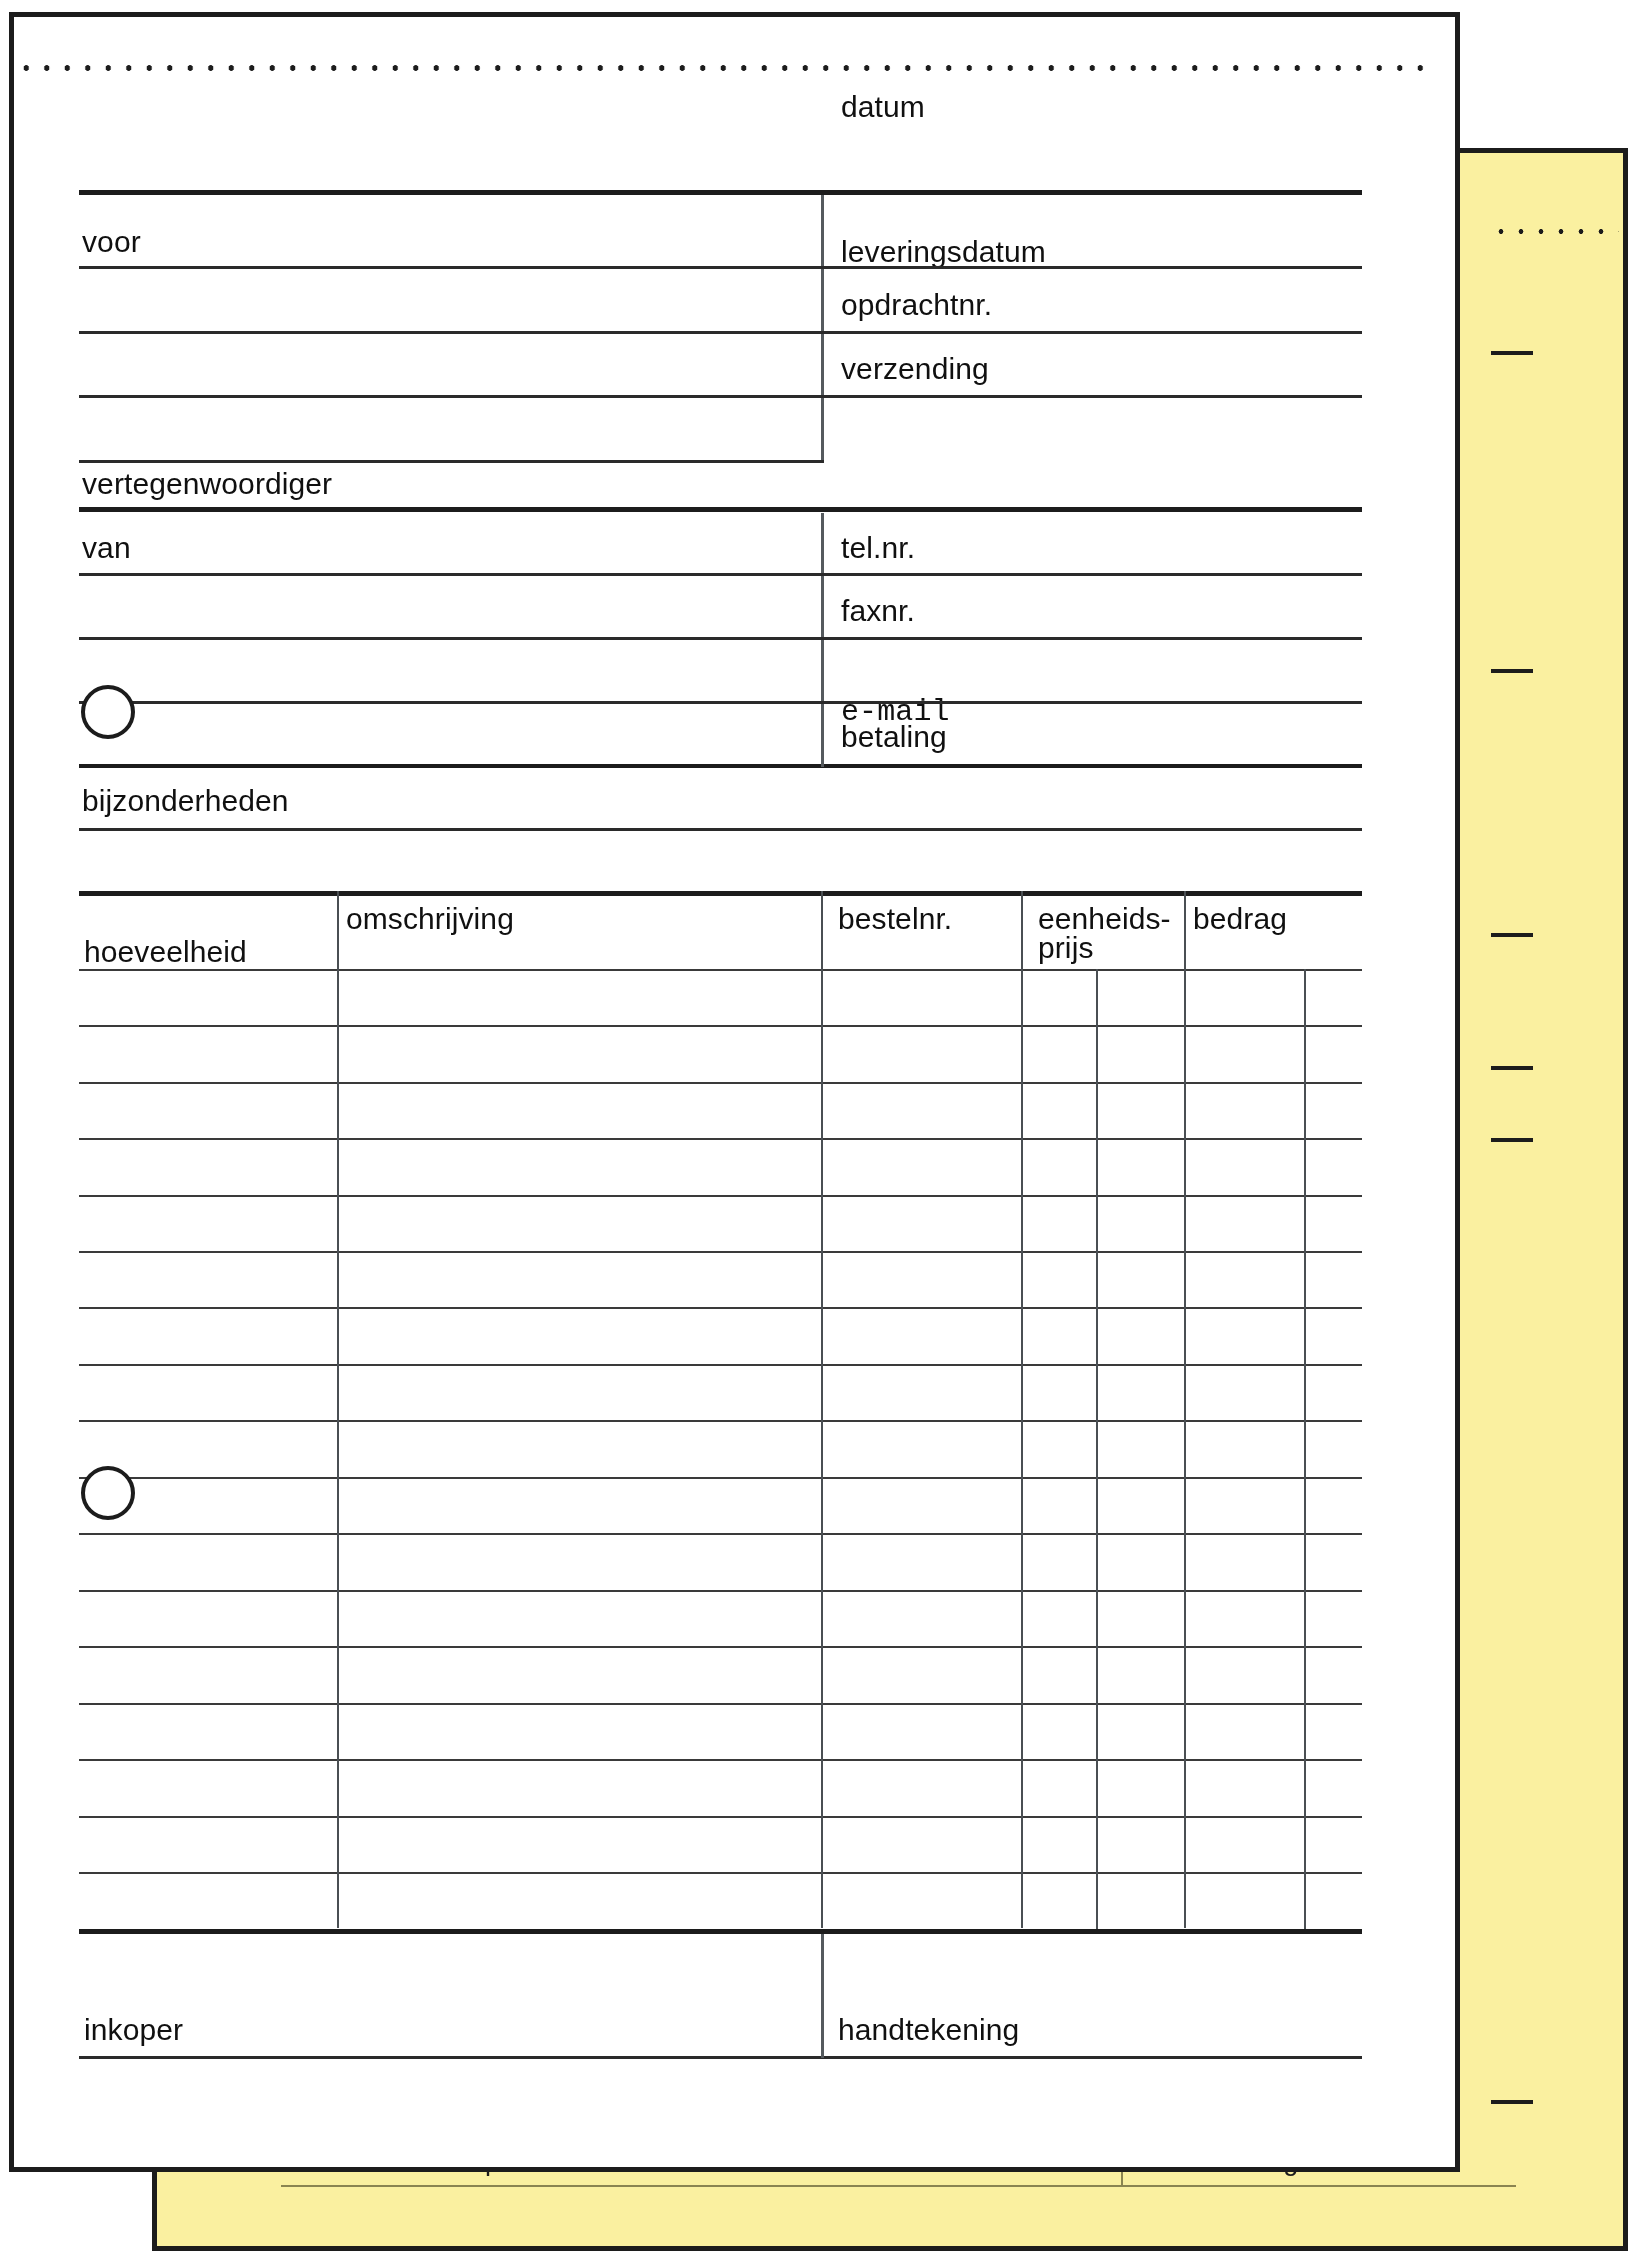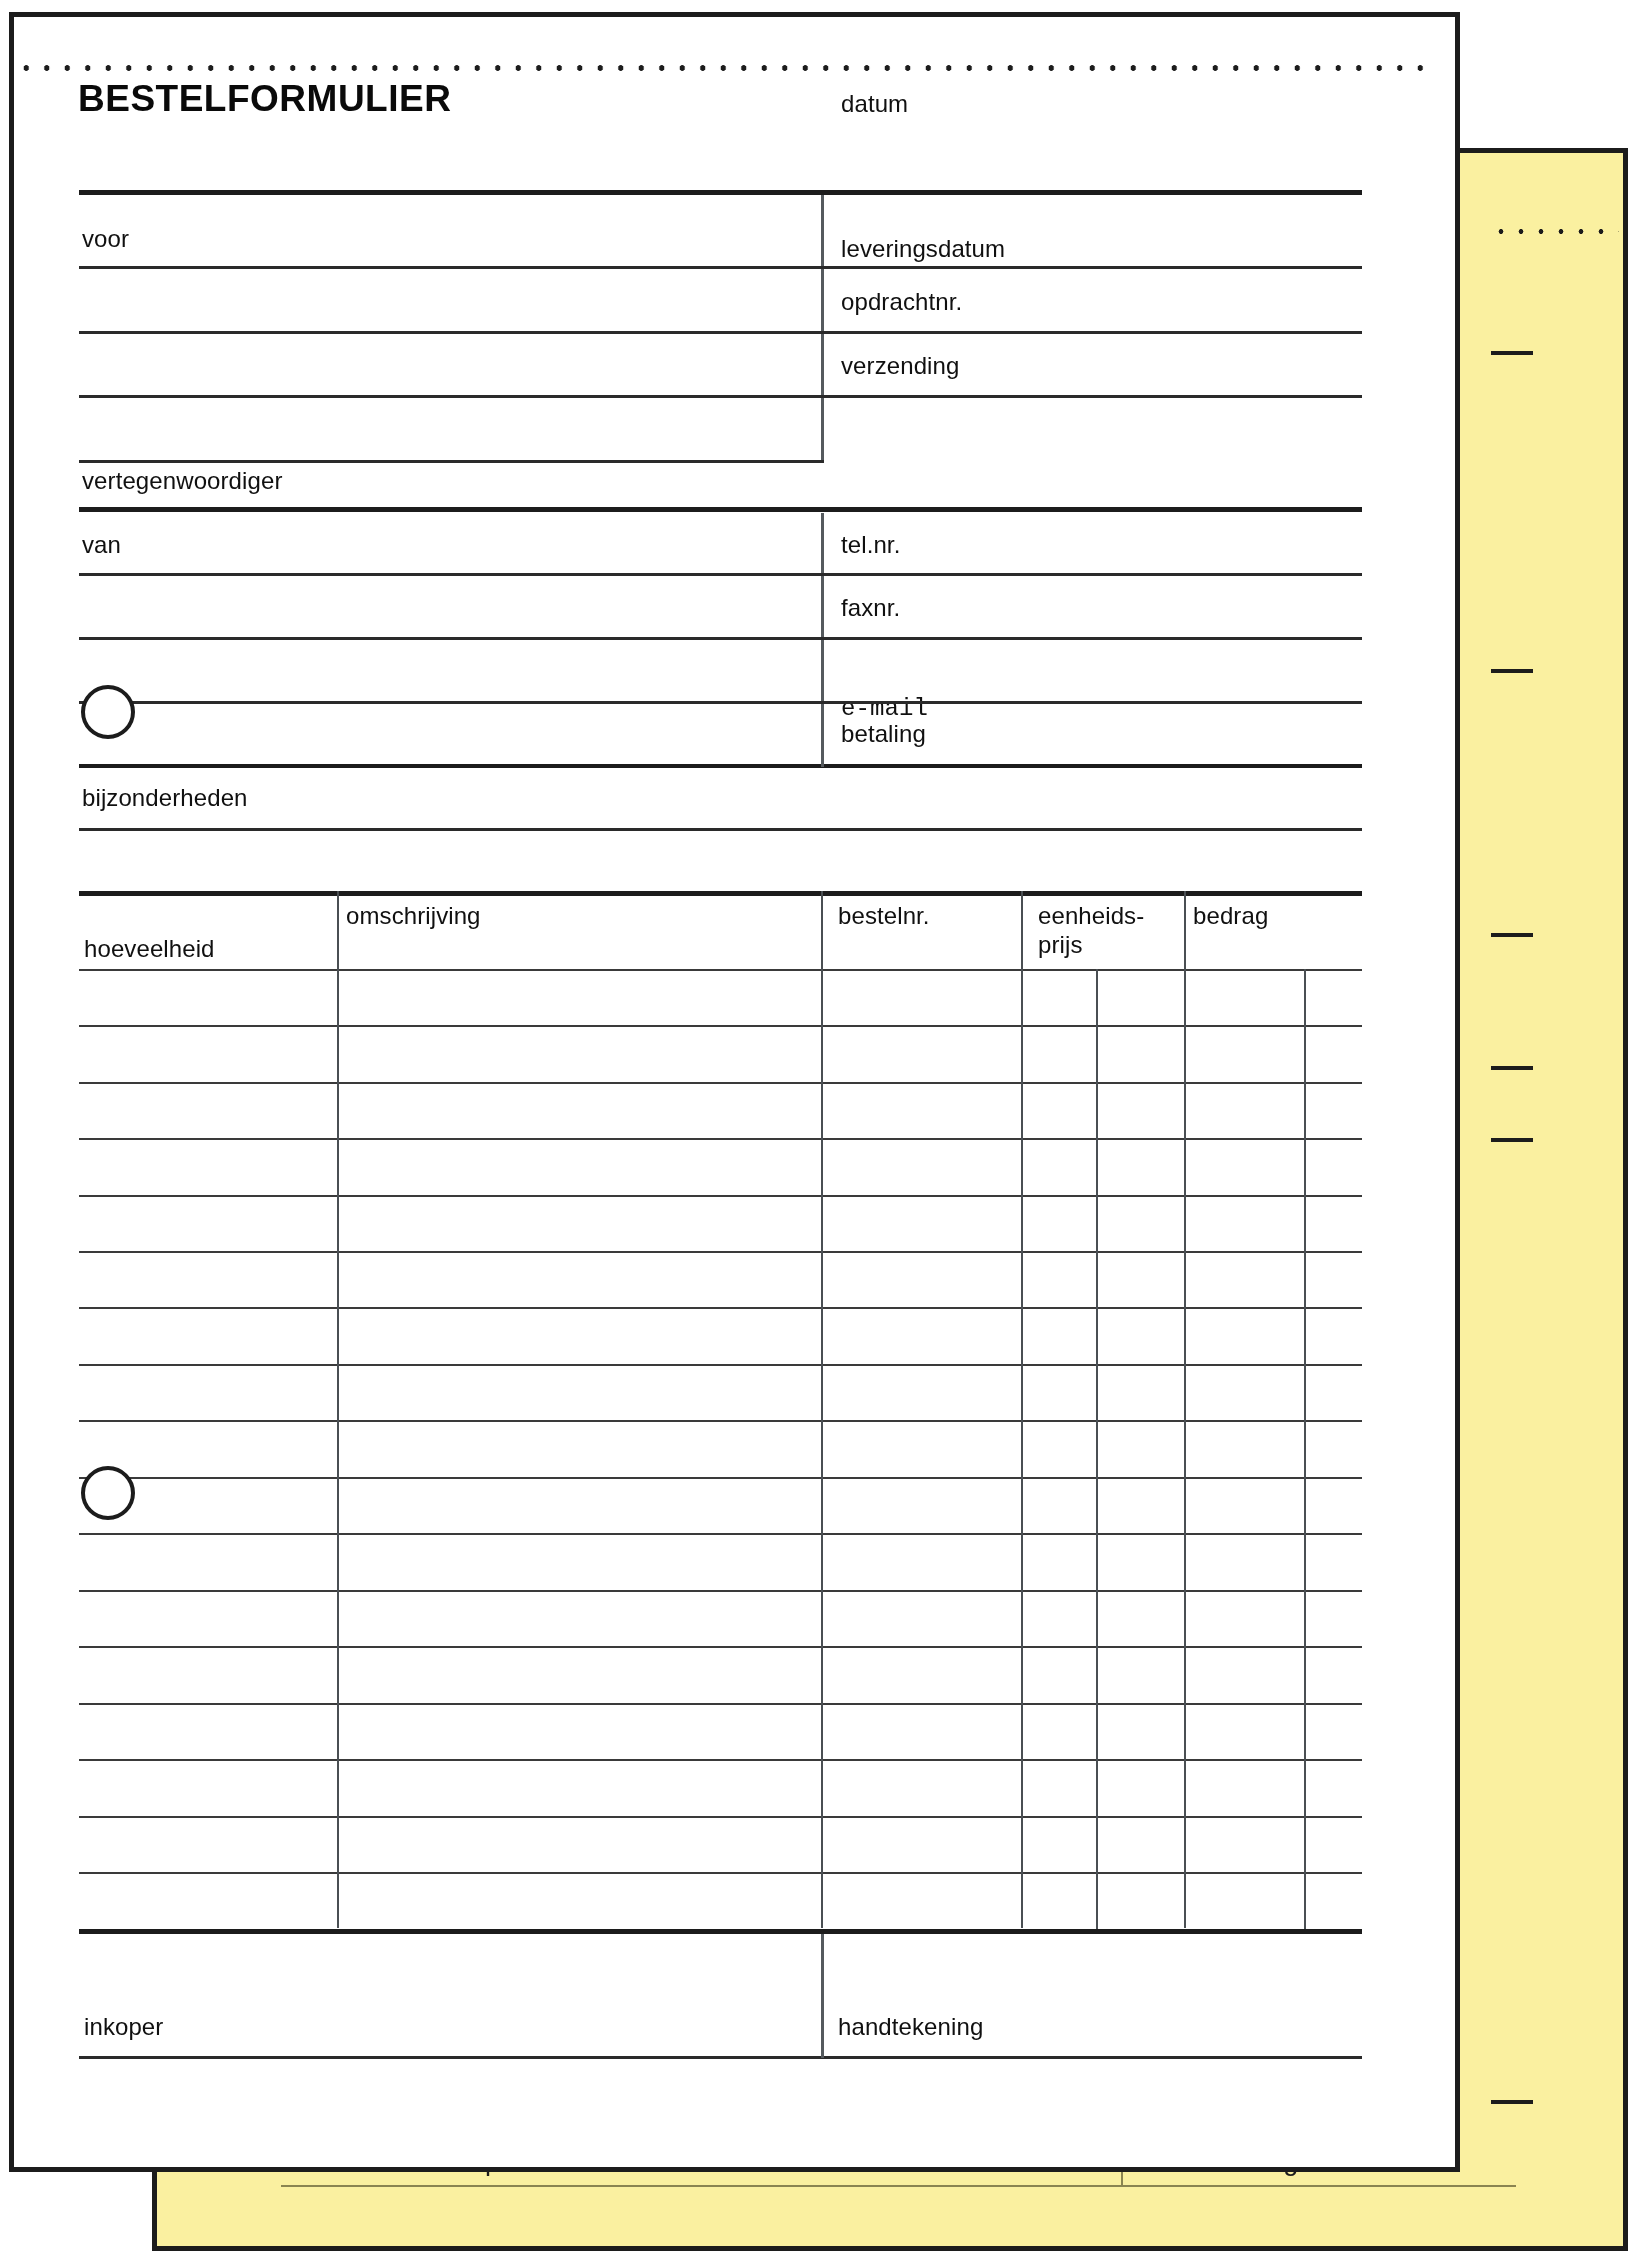--- a/index.html
+++ b/index.html
@@ -53,21 +53,21 @@
     border-radius:50%;background:#ffffff;z-index:9;
   }
 
   
   #content{position:absolute;left:0;top:0;width:1451px;height:2160px;z-index:8;}
 
   
   .hl{position:absolute;background:#1c1c1c;}      
   .vl{position:absolute;background:#555a5e;}      
   .hl.thin{background:#2a2a2a;}
-  .lbl{position:absolute;font-size:24px;color:#101010;white-space:nowrap;line-height:1.08;letter-spacing:0.1px;}
+  .lbl{position:absolute;font-size:30px;color:#101010;white-space:nowrap;line-height:1.08;letter-spacing:0.1px;}
   #doc-title{
     position:absolute;left:78px;top:78px;font-size:37px;font-weight:bold;
     letter-spacing:0.5px;color:#0a0a0a;white-space:nowrap;
   }
 </style>
 </head>
 <body>
 
 <div id="carbon-sheet"></div>
 
@@ -86,21 +86,20 @@
   <span class="cf-lab b">handtekening</span>
 </div>
 
 <div id="form-sheet"></div>
 <div id="perforation"></div>
 <div class="hole" style="left:81px;top:685px;"></div>
 <div class="hole" style="left:81px;top:1466px;"></div>
 
 <div id="content">
 
-  <div id="doc-title">BESTELFORMULIER</div>
   <span class="lbl" style="left:841px;top:91px;">datum</span>
 
   <div class="hl" style="left:79px;top:190px;width:1283px;height:5.3px;"></div>
 
   <span class="lbl" style="left:82px;top:226px;">voor</span>
 
   <div class="hl thin" style="left:79px;top:266px;width:745px;height:2.6px;"></div>
   <div class="hl thin" style="left:79px;top:331px;width:745px;height:2.6px;"></div>
   <div class="hl thin" style="left:79px;top:395px;width:745px;height:2.6px;"></div>
   <div class="hl thin" style="left:79px;top:460px;width:745px;height:2.6px;"></div>

